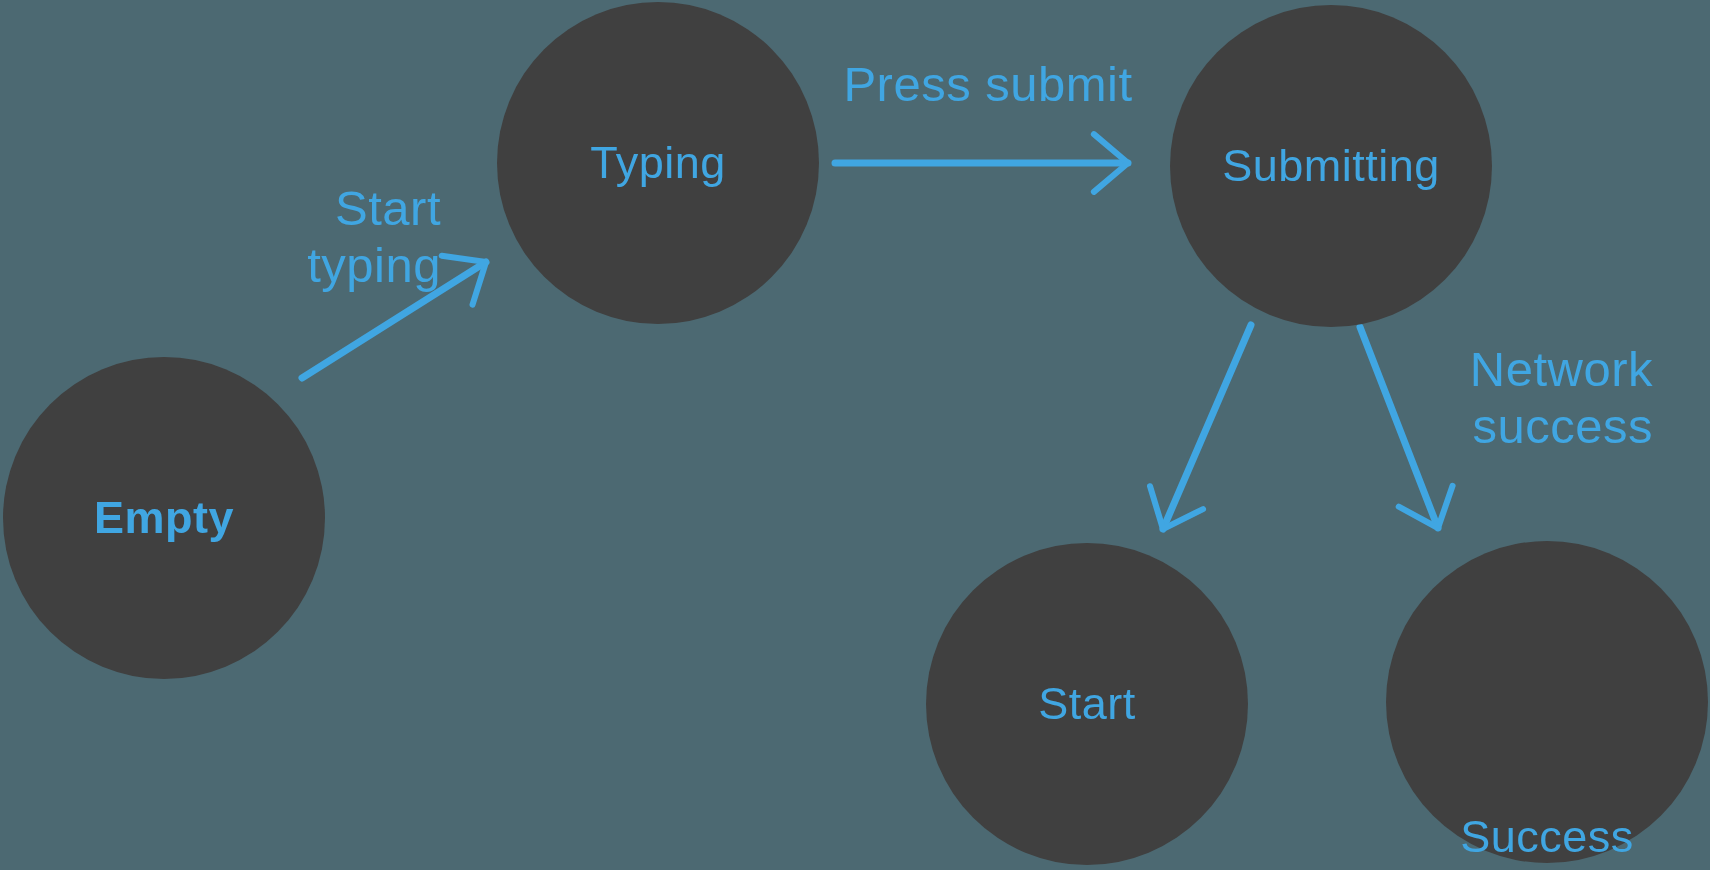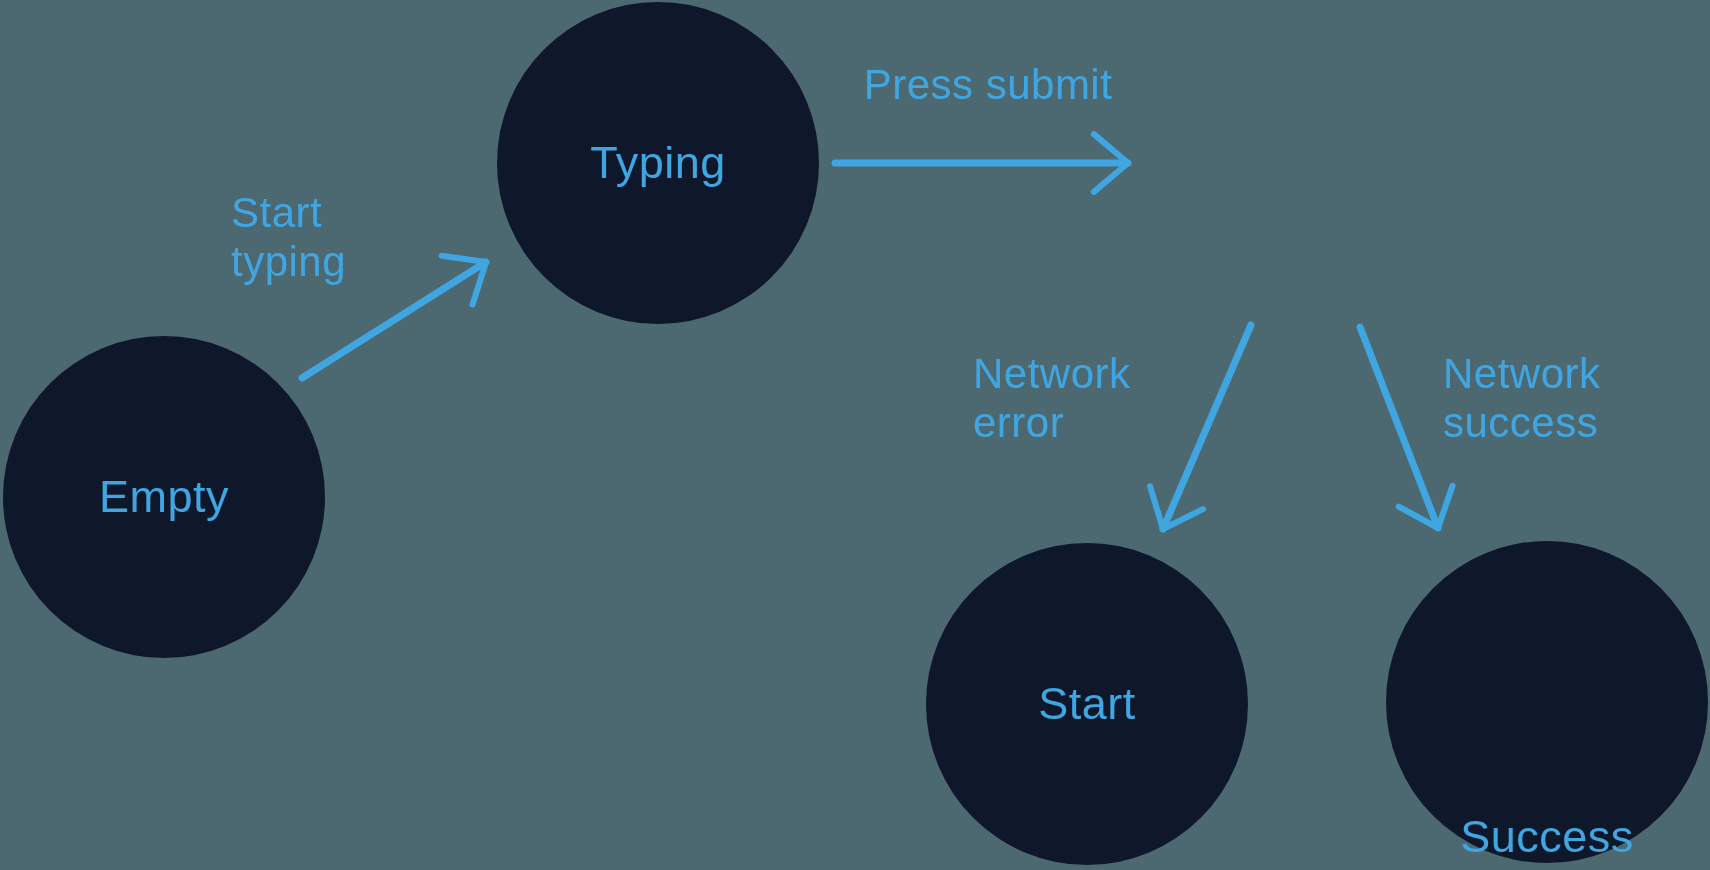--- a/index.html
+++ b/index.html
@@ -12,39 +12,39 @@
     height: 870px;
     background: #4c6972;
     overflow: hidden;
     font-family: "Liberation Sans", sans-serif;
   }
   .node {
     position: absolute;
     width: 322px;
     height: 322px;
     border-radius: 50%;
-    background: #0f172a;
+    background: #404040;
     display: flex;
     align-items: center;
     justify-content: center;
   }
   .node-label {
     color: #40a6e2;
     font-size: 45px;
     letter-spacing: 0.5px;
     text-align: center;
   }
   .edge-label {
     position: absolute;
     transform: translate(-50%, -50%);
     color: #40a6e2;
-    font-size: 42px;
+    font-size: 49px;
     letter-spacing: 0.5px;
     line-height: 1.17;
-    text-align: left;
+    text-align: right;
   }
   .edge-label.wrap {
     width: 210px;
   }
   .edge-label.nowrap {
     white-space: nowrap;
   }
   #edges-svg {
     position: absolute;
     left: 0;
@@ -54,21 +54,21 @@
     pointer-events: none;
   }
   #edges-svg path.edge {
     fill: none;
     stroke: #40a6e2;
     stroke-width: 7;
     stroke-linecap: round;
     stroke-linejoin: round;
   }
   
-  #node-empty      { left: 3px;    top: 336px; }
+  #node-empty      { left: 3px;    top: 357px; font-weight: bold; }
   #node-typing     { left: 497px;  top: 2px;   }
   #node-submitting { left: 1170px; top: 5px;   }
   #node-error      { left: 926px;  top: 543px; }
   #node-success    { left: 1386px; top: 541px; align-items: flex-end; }
 
   #edge-label-0 { left: 336px;  top: 237px; }
   #edge-label-1 { left: 988px;  top: 85px;  }
   #edge-label-2 { left: 1078px; top: 398px; }
   #edge-label-3 { left: 1548px; top: 398px; }
 </style>
@@ -88,25 +88,27 @@
     <path class="edge" d="M1251,325 L1163,529" marker-end="url(#chevron)"></path>
     <path class="edge" d="M1360,327 L1438,528" marker-end="url(#chevron)"></path>
   </svg>
 
   <div class="node" id="node-empty">
     <span class="node-label">Empty</span>
   </div>
   <div class="node" id="node-typing">
     <span class="node-label">Typing</span>
   </div>
+  <div class="node" id="node-submitting">
+    <span class="node-label">Submitting</span>
+  </div>
   <div class="node" id="node-error">
     <span class="node-label">Start</span>
   </div>
   <div class="node" id="node-success">
     <span class="node-label">Success</span>
   </div>
 
   <div class="edge-label wrap" id="edge-label-0">Start typing</div>
   <div class="edge-label nowrap" id="edge-label-1">Press submit</div>
-  <div class="edge-label wrap" id="edge-label-2">Network error</div>
   <div class="edge-label wrap" id="edge-label-3">Network success</div>
 
 </div>
 
 </body></html>

